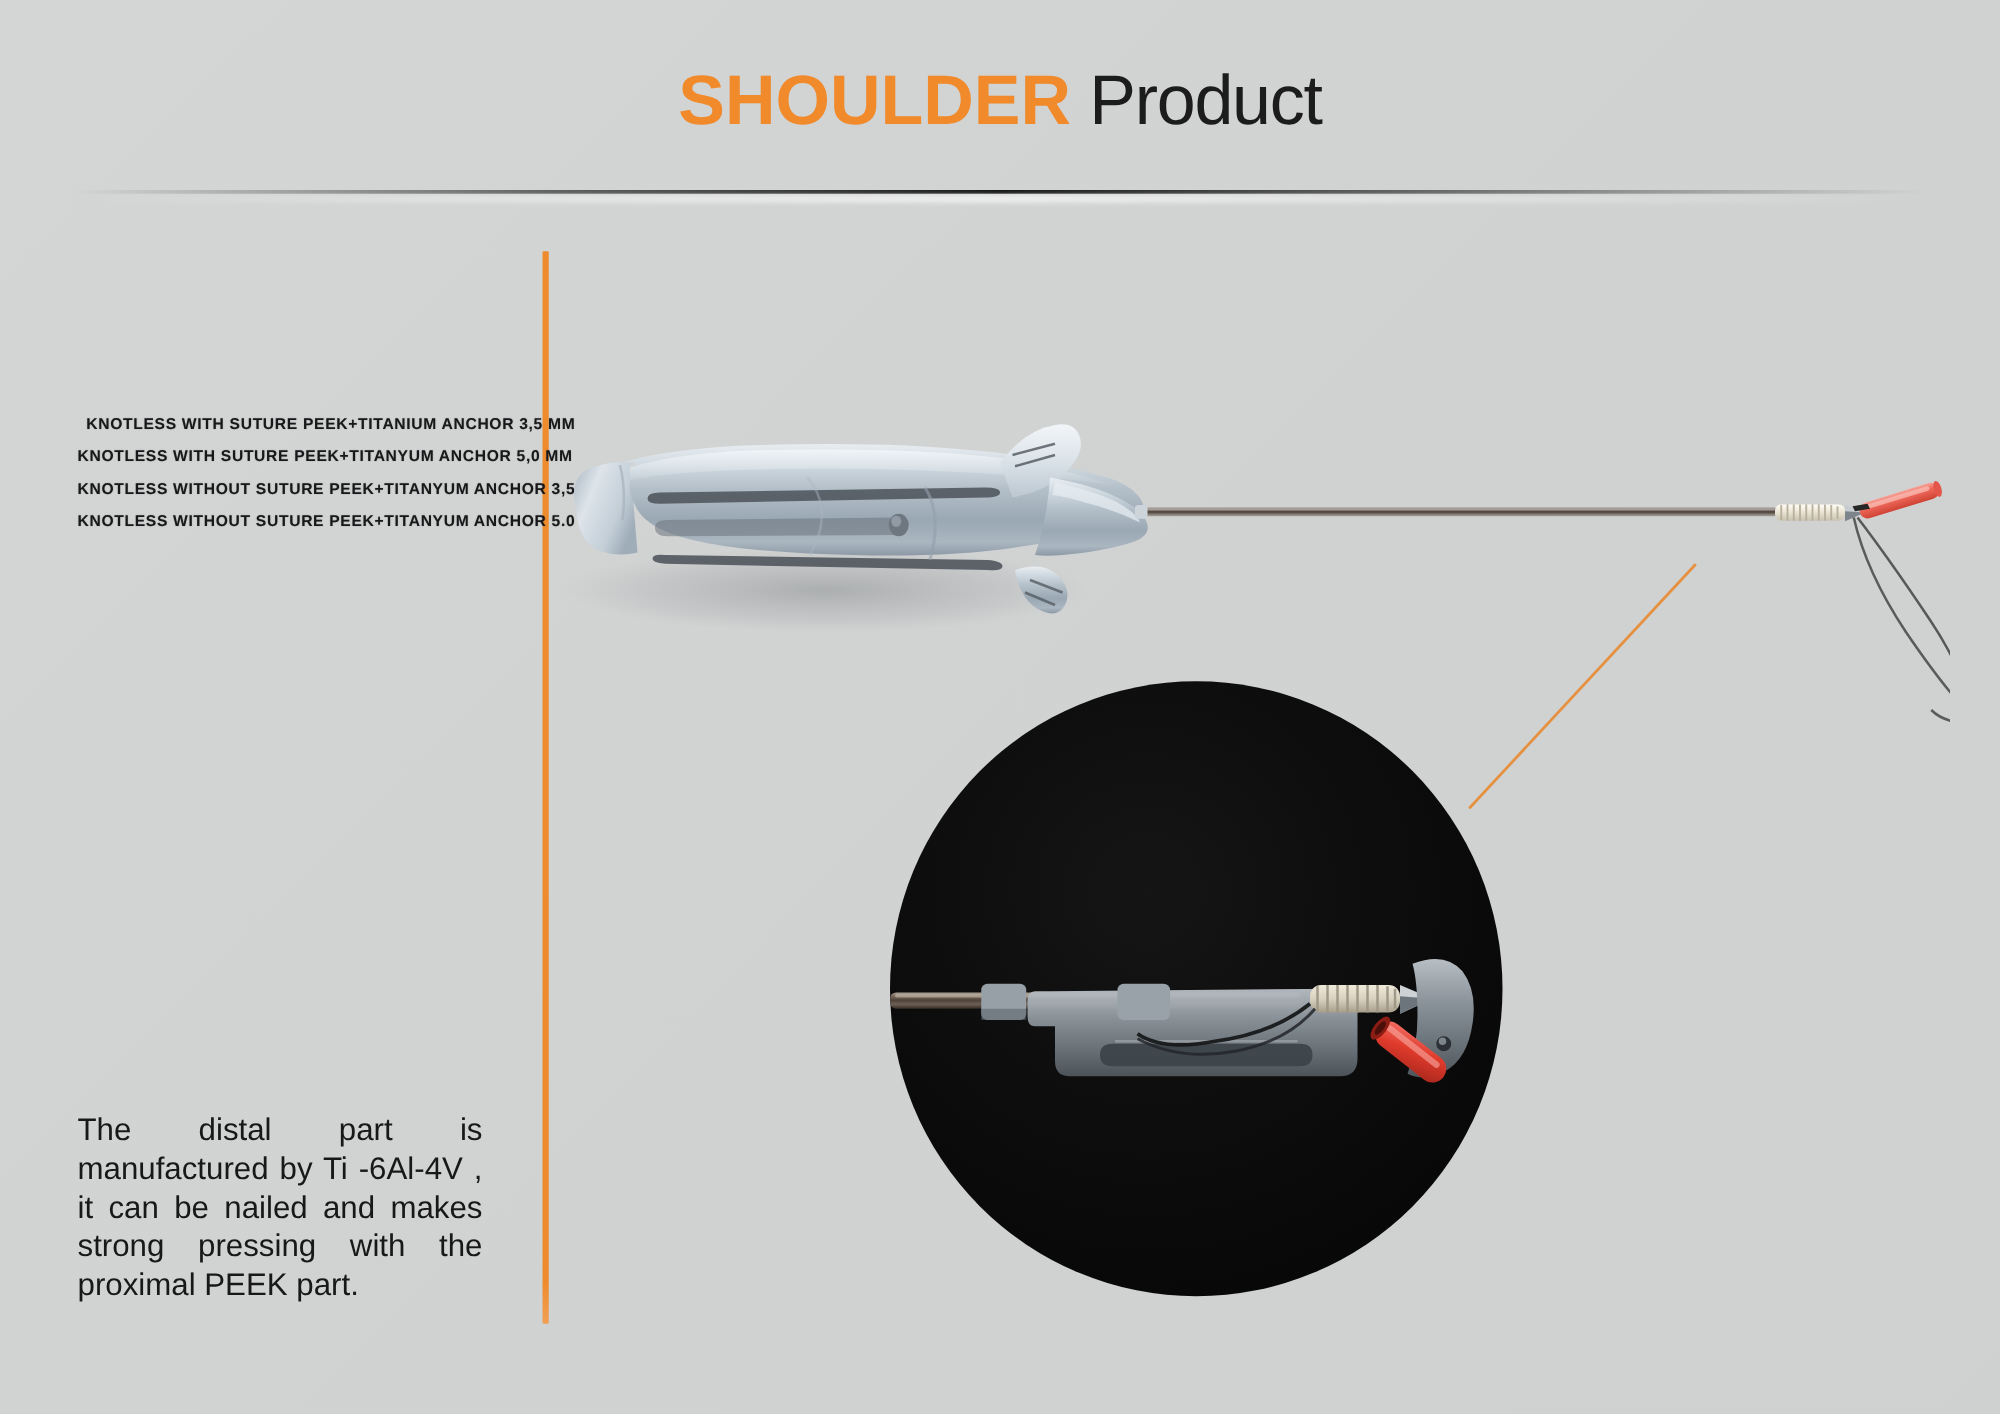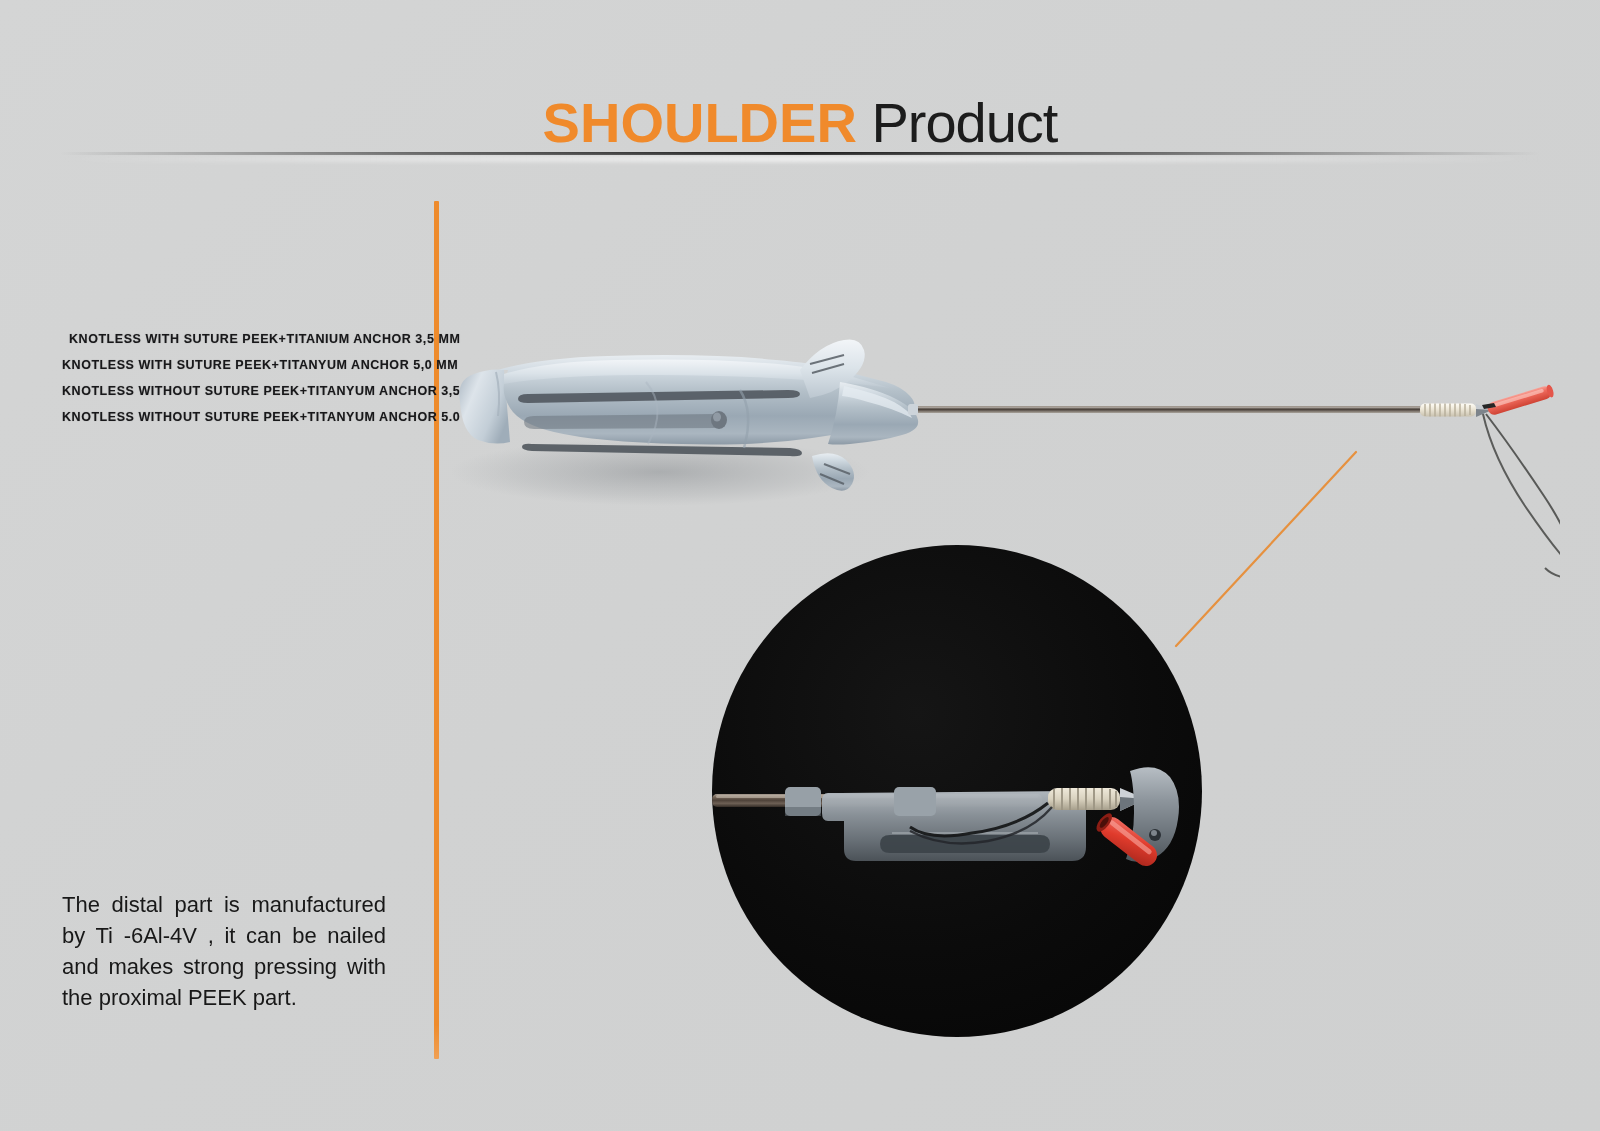--- a/index.html
+++ b/index.html
@@ -28,21 +28,20 @@
   .page-title {
     position: absolute;
     left: 0;
     top: 52px;
     width: 1600px;
     text-align: center;
     white-space: nowrap;
     font-size: 56px;
     letter-spacing: -0.5px;
     line-height: 1;
-    margin-top: 43px;
   }
   .title-accent {
     font-weight: 800;
     color: #F08A2B;
     letter-spacing: 0px;
   }
   .title-rest {
     font-weight: 400;
     color: #1c1c1c;
     letter-spacing: -1px;
@@ -106,21 +105,21 @@
     text-shadow: 0 0 1px rgba(30,30,30,0.35);
   }
   .spec-item.indented { padding-left: 7px; }
 
   
   .description {
     position: absolute;
     left: 62px;
     top: 889px;
     width: 324px;
-    font-size: 22px;
+    font-size: 25px;
     line-height: 31px;
     color: #181818;
     text-align: justify;
     font-weight: 400;
   }
 
   
   .leader-line { position: absolute; left: 0; top: 0; width: 1600px; height: 1131px; pointer-events: none; }
 
   

